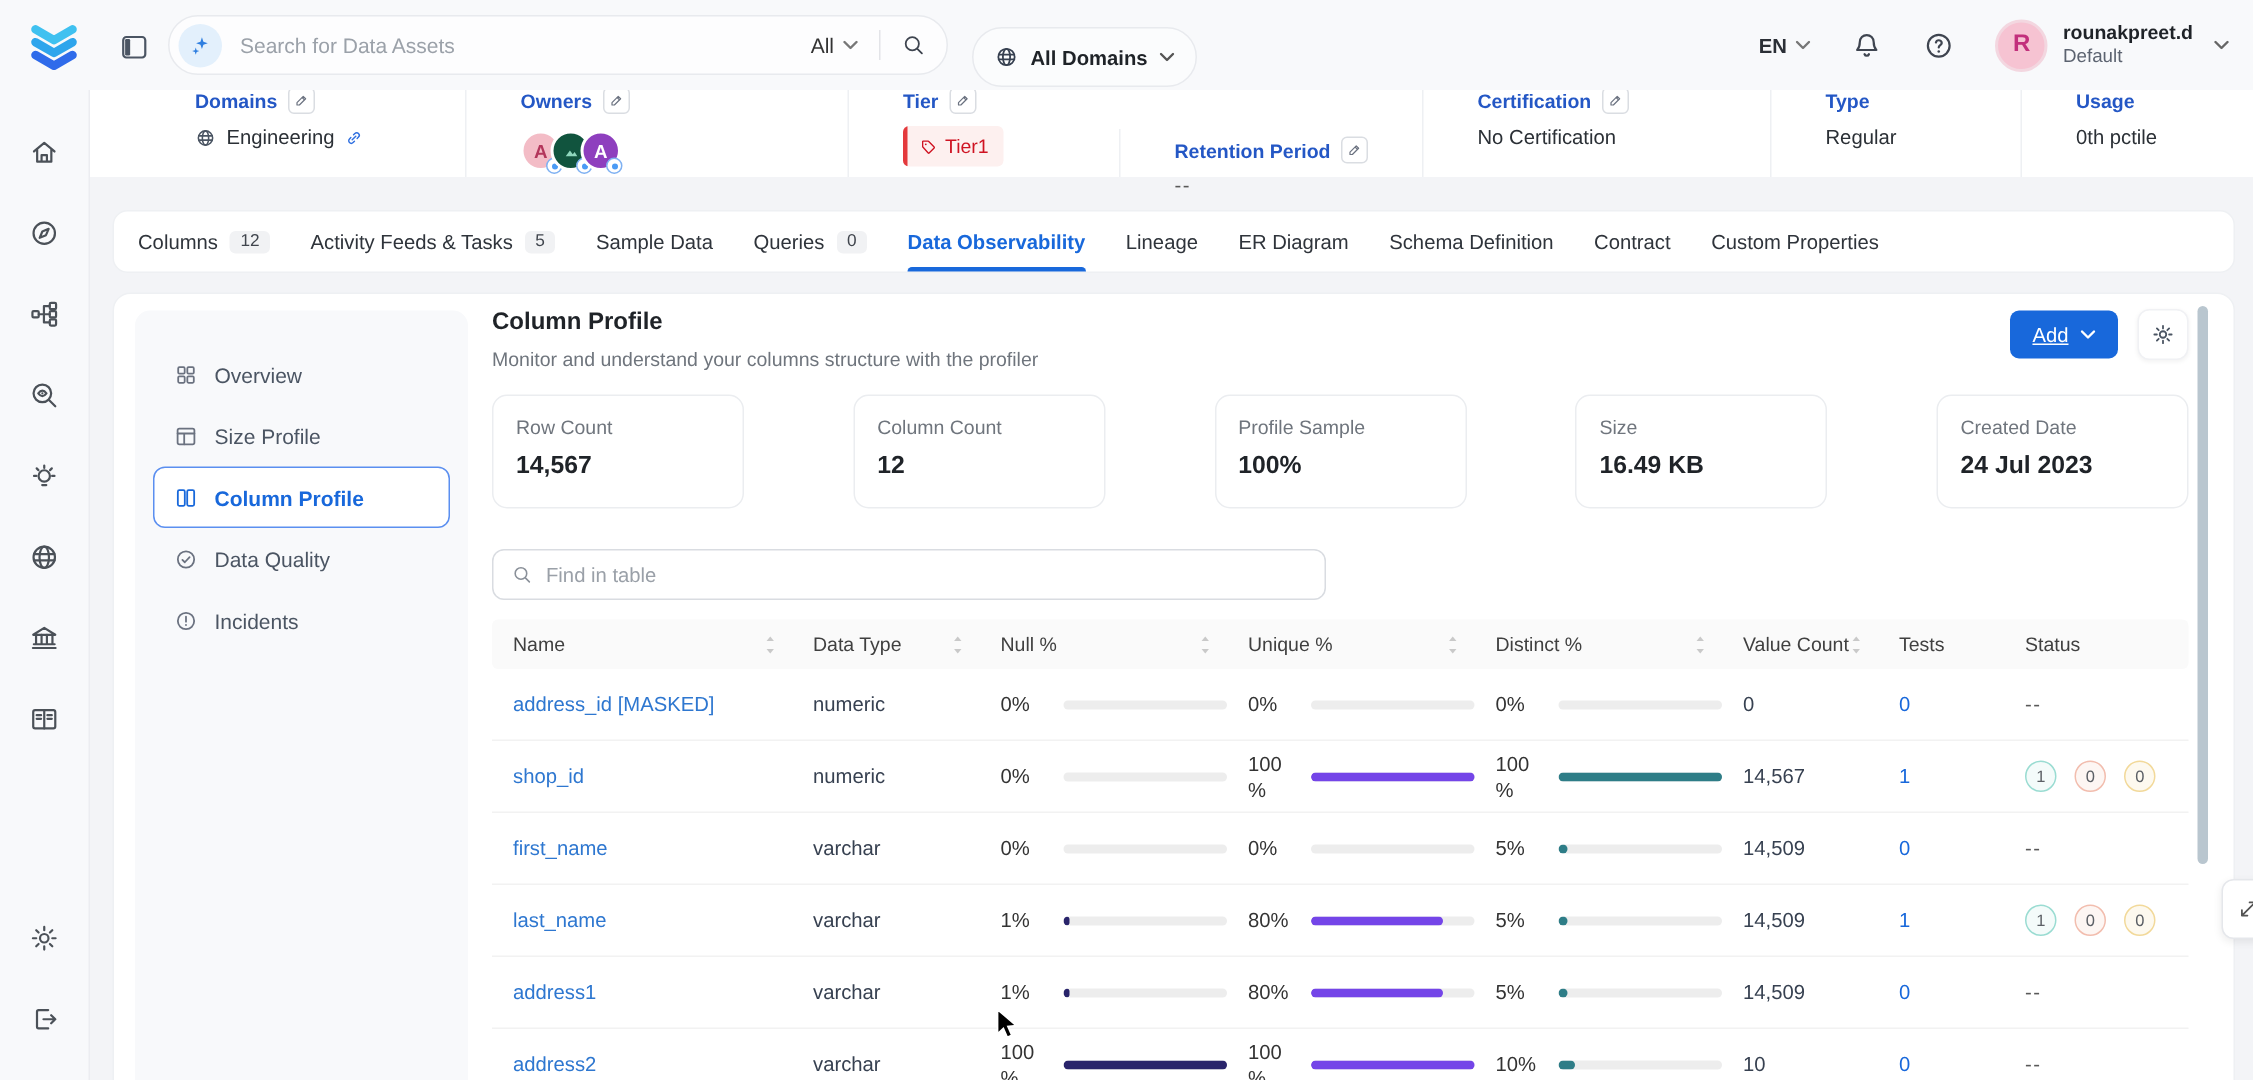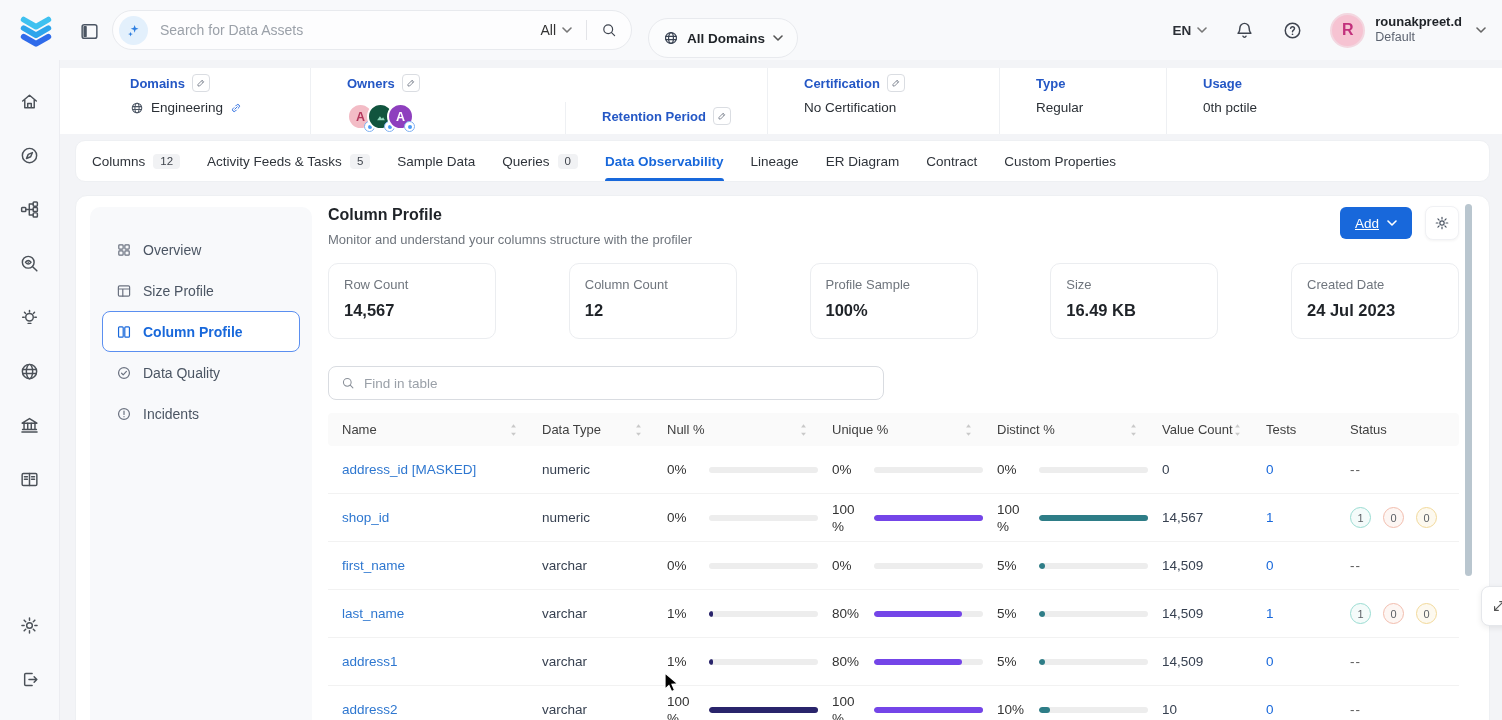--- a/index.html
+++ b/index.html
@@ -54,21 +54,21 @@
   .user-name{font-size:13px;font-weight:700;color:#1f2328;}
   .user-team{font-size:12.5px;color:#5c6370;}
   .userbox .caret{color:#666;margin-left:4px;}
 
   
   .side-rail{position:absolute;left:0;top:60px;width:60px;height:660px;background:#f8f9fb;border-right:1px solid #ecedf1;display:flex;flex-direction:column;align-items:center;padding-top:22px;z-index:4;}
   .side-btn{width:38px;height:38px;margin-bottom:16px;display:flex;align-items:center;justify-content:center;color:#4b5158;border-radius:8px;cursor:pointer;}
   .side-spacer{flex:1;}
 
   
-  .entity-band{position:absolute;left:60px;top:68px;width:1442px;height:66px;background:#fff;display:flex;}
+  .entity-band{position:absolute;left:60px;top:52px;width:1442px;height:66px;background:#fff;display:flex;}
   .eh-sec{display:flex;flex-direction:column;justify-content:flex-start;padding:5px 0 0 36px;}
   .eh-sec + .eh-sec{border-left:1px solid #eef0f3;}
   .eh-label-row{display:flex;align-items:center;gap:7px;height:20px;}
   .eh-label{font-size:13px;font-weight:600;color:#2457c5;}
   .edit-box{width:18px;height:18px;border:1px solid #dadde2;border-radius:4px;background:#fff;display:flex;align-items:center;justify-content:center;color:#6b7280;cursor:pointer;}
   .edit-box svg{width:10px;height:10px;fill:none;stroke:currentColor;stroke-width:1.6;stroke-linejoin:round;}
   .eh-value-row{margin-top:7px;display:flex;align-items:center;gap:7px;font-size:13.5px;color:#2b3036;font-weight:500;}
   .eh-value-row .ic14{color:#4b5563;}
   .eh-link-ic{color:#2f6fe0;}
   .av-stack{display:flex;margin-top:3px;}
@@ -387,20 +387,43 @@
             <span class="av-badge">
               <i></i>
             </span>
           </span>
           <span class="av" style="background: rgb(142, 63, 190); color: rgb(255, 255, 255);">A<span class="av-badge">
               <i></i>
             </span></span>
         </span>
       </div>
     </div>
+    <div class="eh-sec" style="flex: 0 0 181px;">
+      <div class="eh-label-row">
+        <span class="eh-label">Tier</span>
+        <span class="edit-box">
+          <svg viewBox="0 0 20 20">
+            <path d="M4 16h3.2l8.3-8.3-3.2-3.2L4 12.8V16z"></path>
+            <path d="M10.8 6l3.2 3.2"></path>
+          </svg>
+        </span>
+      </div>
+      <div class="eh-value-row">
+        <span class="tier-pill">
+          <span class="tier-bar"></span>
+          <span class="tag-ic">
+            <svg viewBox="0 0 20 20">
+              <path d="M3.5 9.5V4.2c0-.4.3-.7.7-.7h5.3c.2 0 .4.1.5.2l6.3 6.3c.3.3.3.7 0 1l-5.6 5.6c-.3.3-.7.3-1 0L3.7 10a.7.7 0 0 1-.2-.5z"></path>
+              <circle cx="7" cy="7" r="1" fill="currentColor" stroke="none"></circle>
+            </svg>
+          </span>
+          <span class="tier-txt">Tier1</span>
+        </span>
+      </div>
+    </div>
     <div class="eh-sec" style="flex: 0 0 202px; margin-top: 34px;">
       <div class="eh-label-row">
         <span class="eh-label">Retention Period</span>
         <span class="edit-box">
           <svg viewBox="0 0 20 20">
             <path d="M4 16h3.2l8.3-8.3-3.2-3.2L4 12.8V16z"></path>
             <path d="M10.8 6l3.2 3.2"></path>
           </svg>
         </span>
       </div>
@@ -457,20 +480,23 @@
       <span class="tab-count">0</span>
     </div>
     <div class="tab active">
       <span>Data Observability</span>
     </div>
     <div class="tab">
       <span>Lineage</span>
     </div>
     <div class="tab">
       <span>ER Diagram</span>
+    </div>
+    <div class="tab">
+      <span>Schema Definition</span>
     </div>
     <div class="tab">
       <span>Contract</span>
     </div>
     <div class="tab">
       <span>Custom Properties</span>
     </div>
   </nav>
 
 <main class="main-card">

